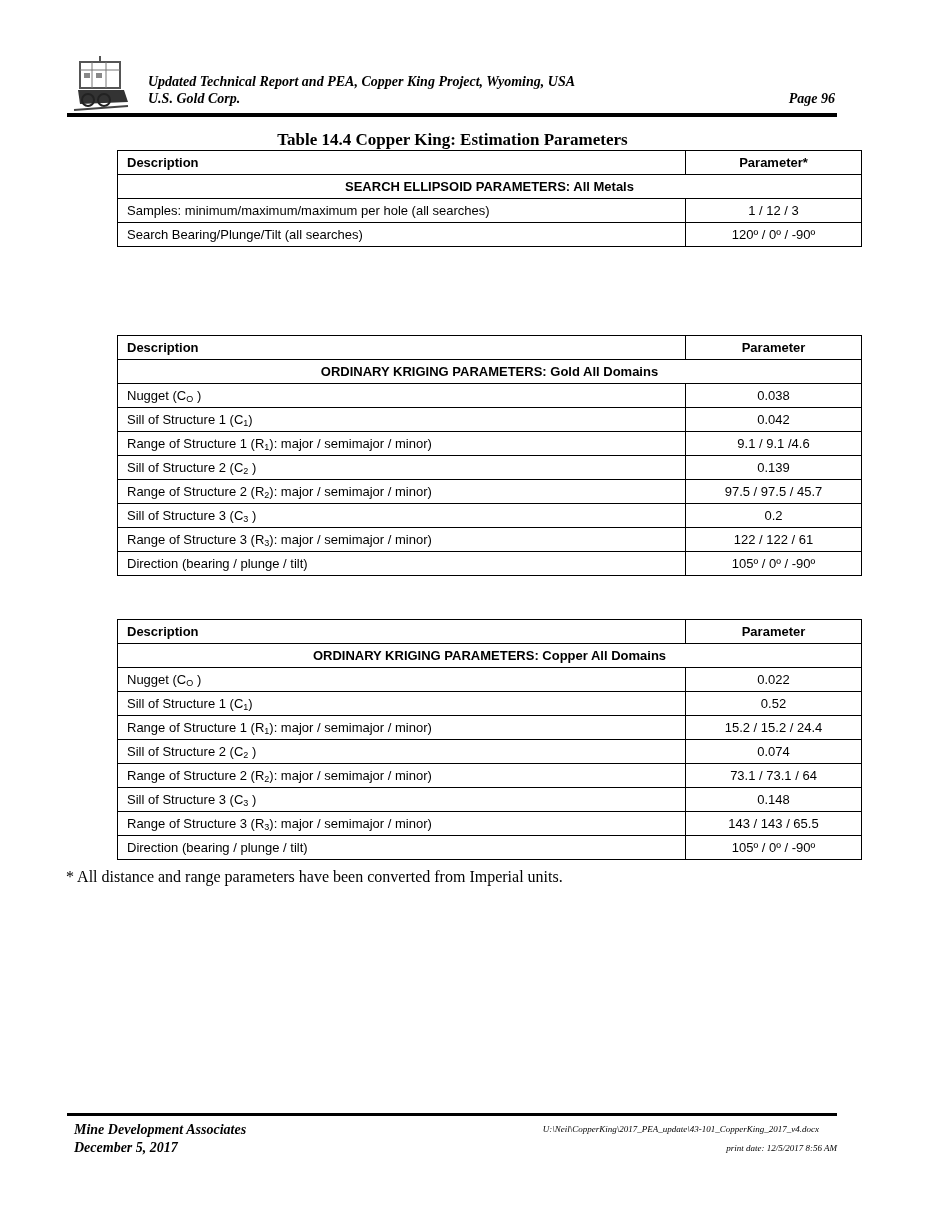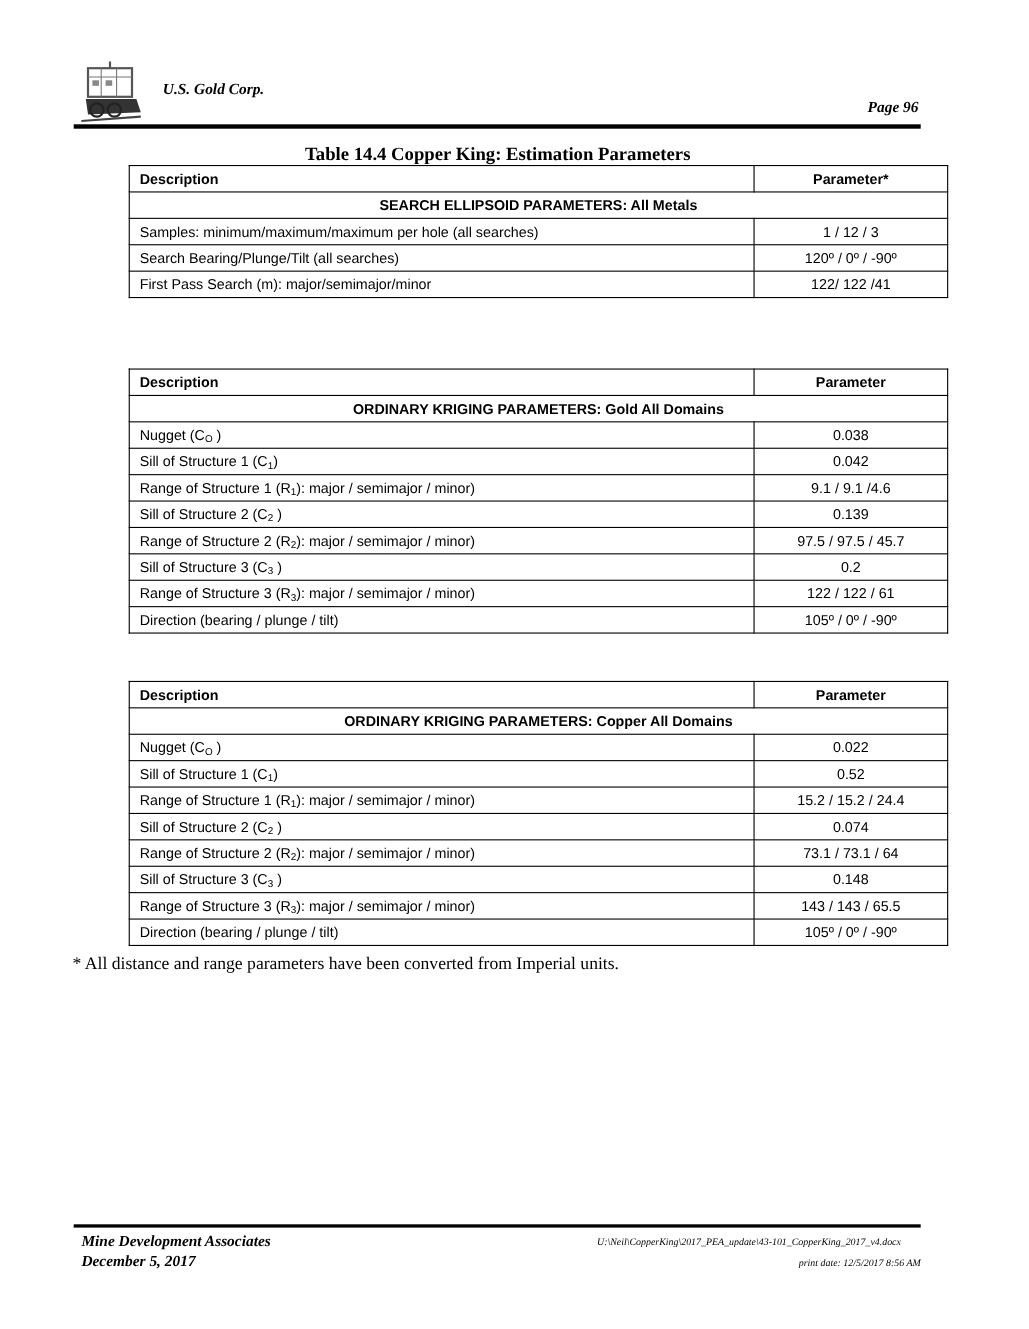--- a/index.html
+++ b/index.html
@@ -40,20 +40,21 @@
     <rect x="14" y="19" width="6" height="5" fill="#888"></rect>
     <rect x="26" y="19" width="6" height="5" fill="#888"></rect>
     <line x1="30" y1="2" x2="30" y2="8" stroke="#555" stroke-width="2"></line>
     <path d="M8 36 L54 36 L58 48 L10 50 Z" fill="#333"></path>
     <circle cx="18" cy="46" r="6" fill="none" stroke="#222" stroke-width="2"></circle>
     <circle cx="34" cy="46" r="6" fill="none" stroke="#222" stroke-width="2"></circle>
     <line x1="4" y1="56" x2="58" y2="52" stroke="#444" stroke-width="2"></line>
   </svg>
 </div>
 <div class="hdr-title serif">
+  <div>Updated Technical Report and PEA, Copper King Project, Wyoming, USA</div>
   <div>U.S. Gold Corp.</div>
 </div>
 <div class="hdr-page serif">Page 96</div>
 <div class="hdr-rule"></div>
 
 <div class="table-title serif">Table 14.4 Copper King: Estimation Parameters</div>
 
 <table class="ptable sans" style="top:150px;">
   <tbody>
       <tr class="head">
@@ -63,24 +64,20 @@
   <tr class="section">
     <td colspan="2">SEARCH ELLIPSOID PARAMETERS: All Metals</td>
   </tr>
   <tr>
     <td>Samples: minimum/maximum/maximum per hole (all searches)</td>
     <td class="val">1 / 12 / 3</td>
   </tr>
   <tr>
     <td>Search Bearing/Plunge/Tilt (all searches)</td>
     <td class="val">120º / 0º / -90º</td>
-  </tr>
-  <tr>
-    <td>First Pass Search (m): major/semimajor/minor</td>
-    <td class="val">122/ 122 /41</td>
   </tr>
 </tbody>
   </table>
 
 <table class="ptable sans" style="top:335px;">
   <tbody>
       <tr class="head">
     <td>Description</td>
     <td class="val">Parameter</td>
   </tr>

